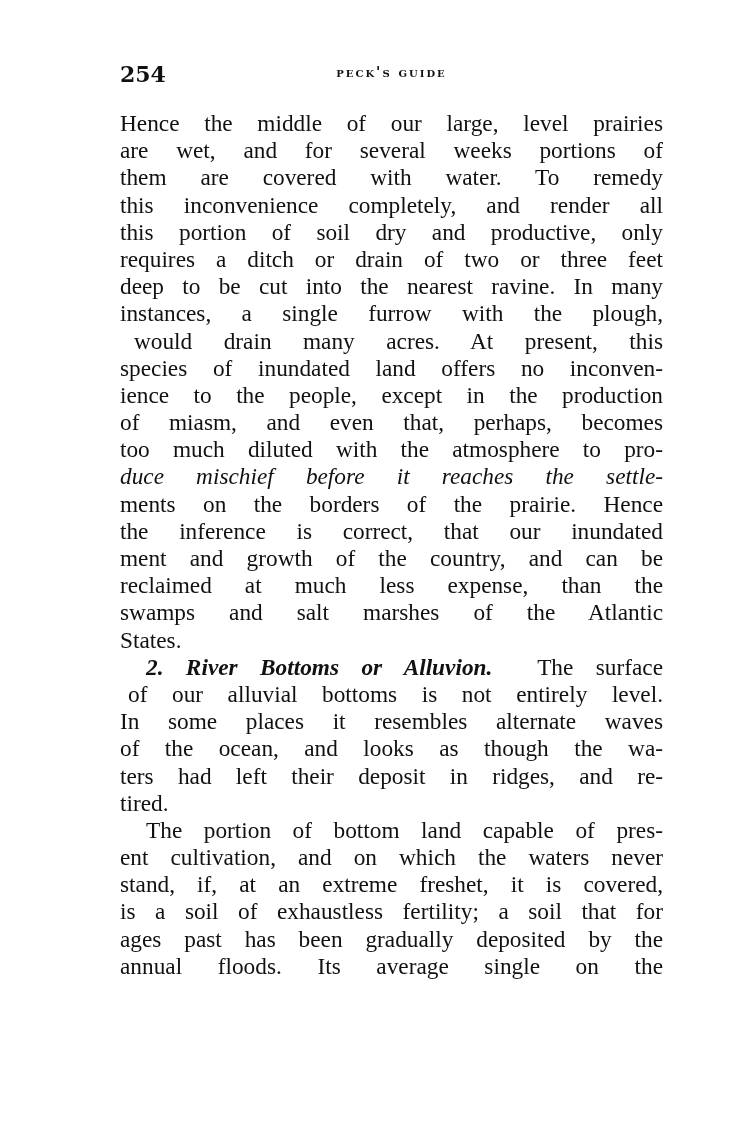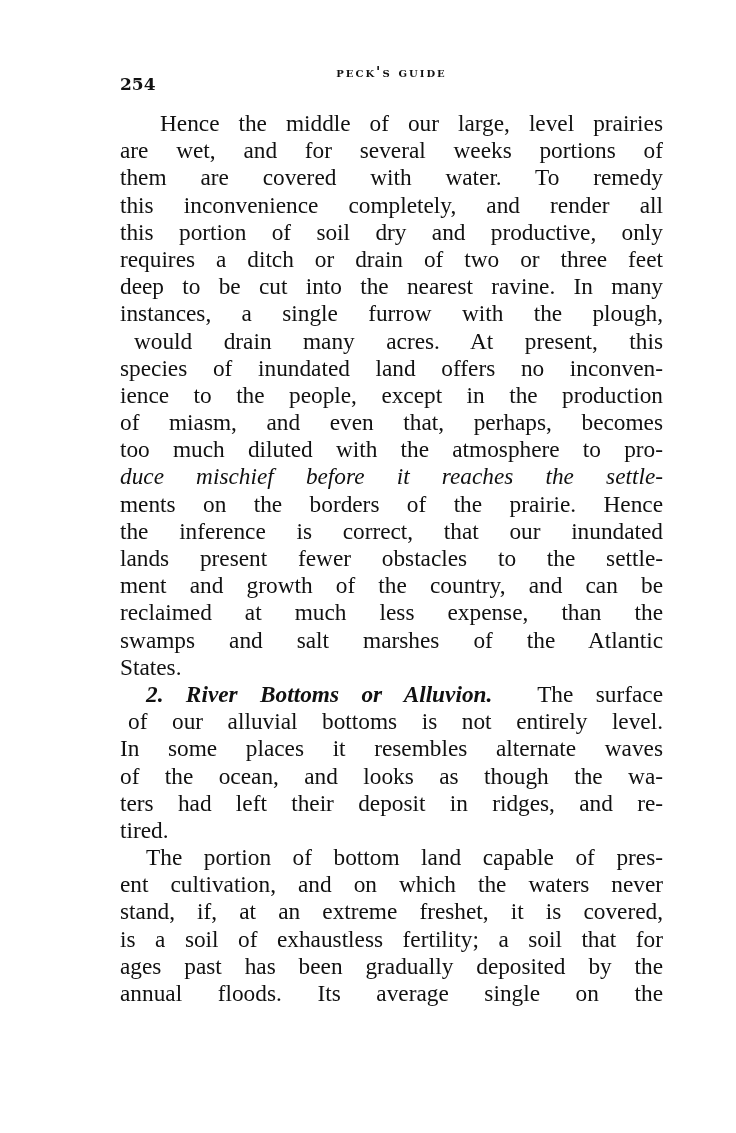--- a/index.html
+++ b/index.html
@@ -4,22 +4,22 @@
 <style>
   html, body { margin: 0; padding: 0; background: #ffffff; }
   body { width: 736px; height: 1133px; position: relative; overflow: hidden; }
   .page {
     position: absolute; left: 120px; top: 58px; width: 543px;
     font-family: "DejaVu Serif", "Liberation Serif", serif;
     color: #111111;
   }
   .header { position: relative; height: 40px; }
   .page-number {
-    position: absolute; left: 0; top: 16px;
-    font-size: 17px; font-weight: bold; letter-spacing: 0px;
+    position: absolute; left: 0; top: 3px;
+    font-size: 22px; font-weight: bold; letter-spacing: 0px;
   }
   .running-head {
     position: absolute; left: 0; right: 0; top: 6px; text-align: center;
     font-size: 14px; font-weight: bold; letter-spacing: 2px;
     font-variant: small-caps; text-transform: lowercase;
   }
   .body-text {
     margin-top: 12px;
     font-family: "Liberation Serif", "DejaVu Serif", serif;
     font-size: 23.3px; line-height: 27.2px;
@@ -35,37 +35,36 @@
 </style>
 </head>
 <body>
 
 <div class="page">
   <div class="header">
     <span class="page-number">254</span>
     <span class="running-head">PECK'S GUIDE</span>
   </div>
   <div class="body-text">
-    <span class="line" style="white-space: normal; overflow: hidden; margin-left: 40px;">Hence the middle of our large, level prairies</span>
+    <span class="line" style="white-space: normal; overflow: hidden;">Hence the middle of our large, level prairies</span>
     <span class="line" style="white-space: normal; overflow: hidden;">are wet, and for several weeks portions of</span>
     <span class="line" style="white-space: normal; overflow: hidden;">them are covered with water.  To remedy</span>
     <span class="line" style="white-space: normal; overflow: hidden;">this inconvenience completely, and render all</span>
     <span class="line" style="white-space: normal; overflow: hidden;">this portion of soil dry and productive, only</span>
     <span class="line" style="white-space: normal; overflow: hidden;">requires a ditch or drain of two or three feet</span>
     <span class="line" style="white-space: normal; overflow: hidden;">deep to be cut into the nearest ravine.  In many</span>
     <span class="line" style="white-space: normal; overflow: hidden;">instances, a single furrow with the plough,</span>
     <span class="line" style="white-space: normal; overflow: hidden; margin-left: 14px;">would drain many acres.  At present, this</span>
     <span class="line" style="white-space: normal; overflow: hidden;">species of inundated land offers no inconven-</span>
     <span class="line" style="white-space: normal; overflow: hidden;">ience to the people, except in the production</span>
     <span class="line" style="white-space: normal; overflow: hidden;">of miasm, and even that, perhaps, becomes</span>
     <span class="line" style="white-space: normal; overflow: hidden;">too much diluted with the atmosphere to pro-</span>
     <span class="line" style="white-space: normal; overflow: hidden; font-style: italic;">duce mischief before it reaches the settle-</span>
     <span class="line" style="white-space: normal; overflow: hidden;">ments on the borders of the prairie.  Hence</span>
     <span class="line" style="white-space: normal; overflow: hidden;">the inference is correct, that our inundated</span>
-    <span class="line" style="white-space: normal; overflow: hidden;">lands present fewer obstacles to the settle-</span>
     <span class="line" style="white-space: normal; overflow: hidden;">ment and growth of the country, and can be</span>
     <span class="line" style="white-space: normal; overflow: hidden;">reclaimed at much less expense, than the</span>
     <span class="line" style="white-space: normal; overflow: hidden;">swamps and salt marshes of the Atlantic</span>
     <span class="line last" style="white-space: normal; overflow: hidden;">States.</span>
     <span class="line indent" style="white-space: normal; overflow: hidden;"><span class="italic-bold">2. River Bottoms or Alluvion.</span>&nbsp;&nbsp;<span>The surface</span></span>
     <span class="line" style="white-space: normal; overflow: hidden; margin-left: 8px;">of our alluvial bottoms is not entirely level.</span>
     <span class="line" style="white-space: normal; overflow: hidden;">In some places it resembles alternate waves</span>
     <span class="line" style="white-space: normal; overflow: hidden;">of the ocean, and looks as though the wa-</span>
     <span class="line" style="white-space: normal; overflow: hidden;">ters had left their deposit in ridges, and re-</span>
     <span class="line last" style="white-space: normal; overflow: hidden;">tired.</span>

